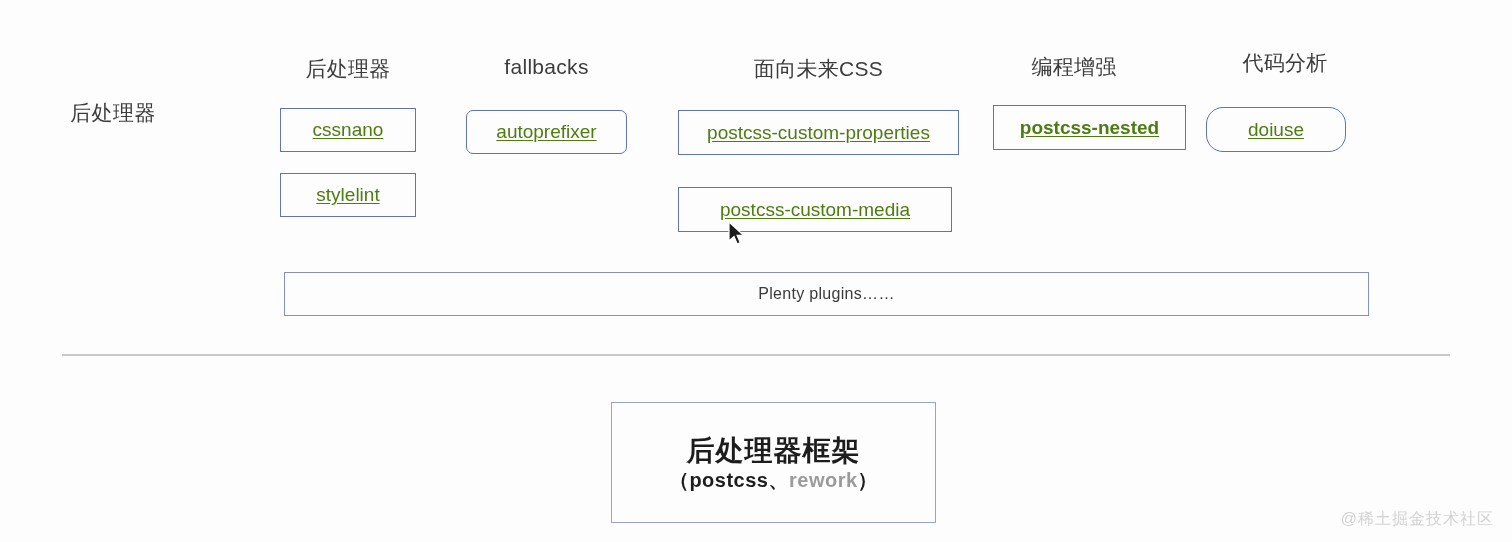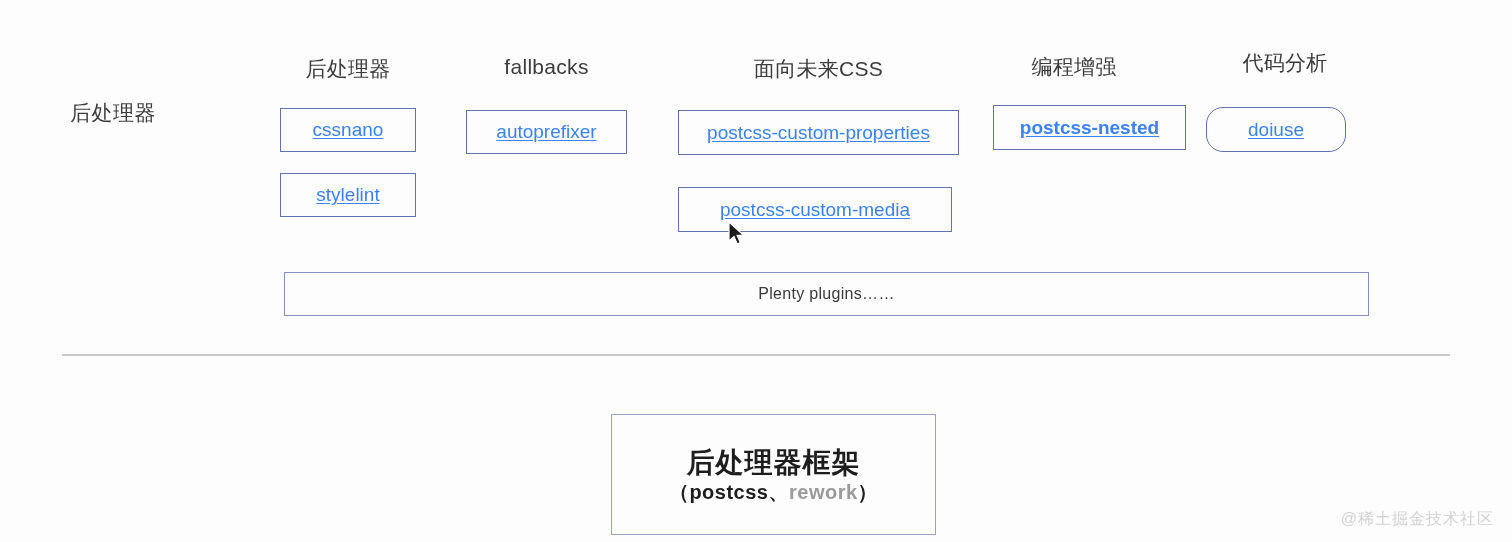--- a/index.html
+++ b/index.html
@@ -42,21 +42,21 @@
     position: absolute;
     box-sizing: border-box;
     border: 1.5px solid #6274ae;
     background: #fdfdfe;
     display: flex;
     align-items: center;
     justify-content: center;
   }
   .plugin-link {
     font-size: 19px;
-    color: #3b82f6;
+    color: #4d7c0f;
     text-decoration: underline;
     text-underline-offset: 2px;
     white-space: nowrap;
     cursor: pointer;
   }
 
   
   .plenty-box {
     position: absolute;
     box-sizing: border-box;
@@ -94,21 +94,20 @@
     left: 611px;
     top: 402px;
     width: 325px;
     height: 121px;
     border: 1.5px solid #9aa3c6;
     background: #fdfdfe;
     display: flex;
     flex-direction: column;
     align-items: center;
     justify-content: center;
-    margin-top: 12px;
   }
   .fw-line1 {
     font-size: 28px;
     font-weight: bold;
     color: #1d1d1d;
     letter-spacing: 1px;
     line-height: 1.25;
     white-space: nowrap;
   }
   .fw-line2 {
@@ -164,21 +163,21 @@
   <div class="col-head" style="left:1206px; top:49px; width:158px;">代码分析</div>
 
   <div class="plugin-box" style="left:280px; top:108px; width:136px; height:44px;">
     <span class="plugin-link">cssnano</span>
   </div>
 
   <div class="plugin-box" style="left:280px; top:173px; width:136px; height:44px;">
     <span class="plugin-link">stylelint</span>
   </div>
 
-  <div class="plugin-box" style="left:466px; top:110px; width:161px; height:44px;">
+  <div class="plugin-box" style="left:466px; top:110px; width:161px; height:44px;border-radius:7px;">
     <span class="plugin-link">autoprefixer</span>
   </div>
 
   <div class="plugin-box" style="left:678px; top:110px; width:281px; height:45px;">
     <span class="plugin-link">postcss-custom-properties</span>
   </div>
 
   <div class="plugin-box" style="left:678px; top:187px; width:274px; height:45px;">
     <span class="plugin-link">postcss-custom-media</span>
   </div>

